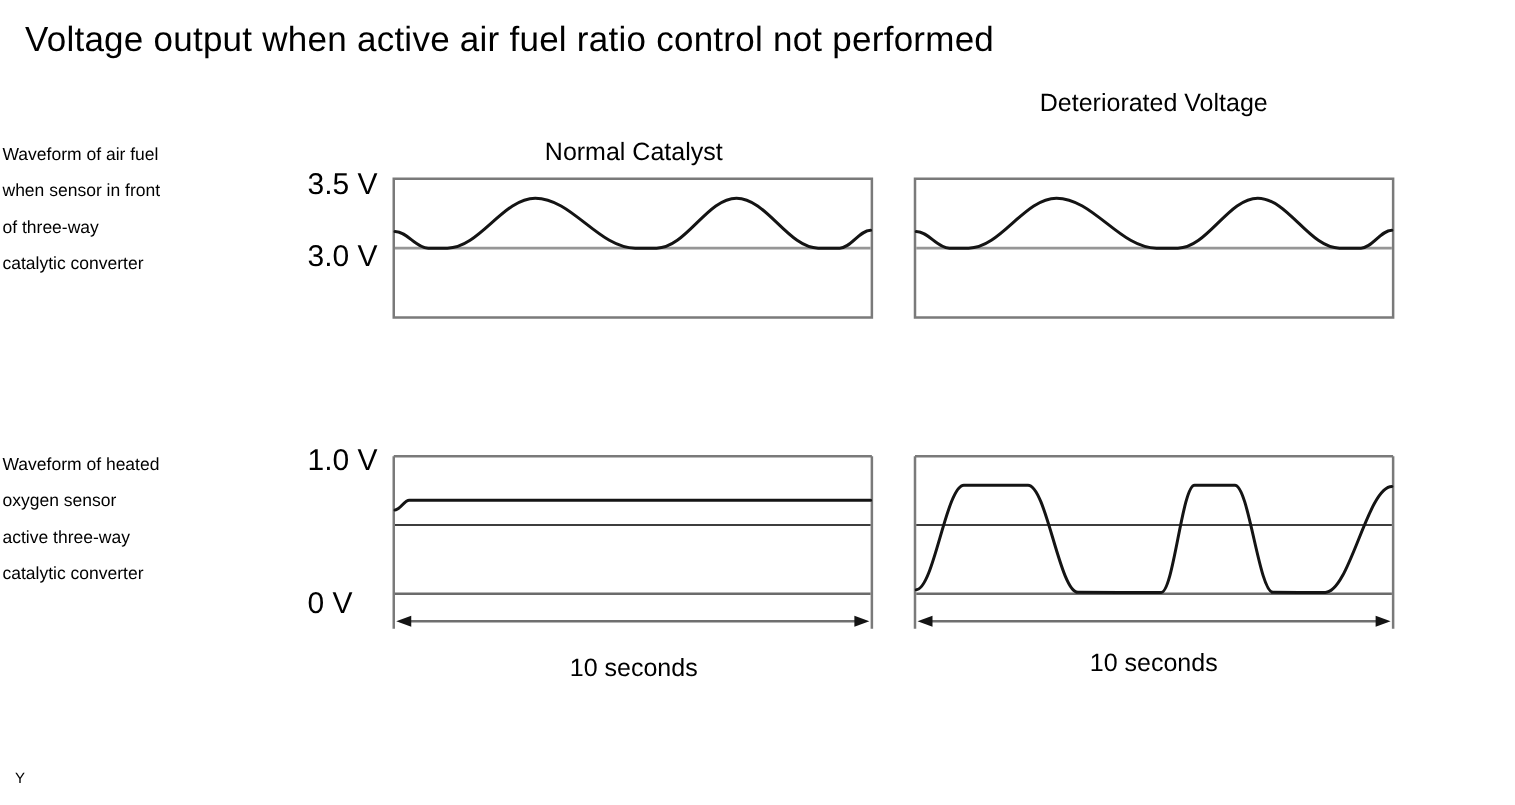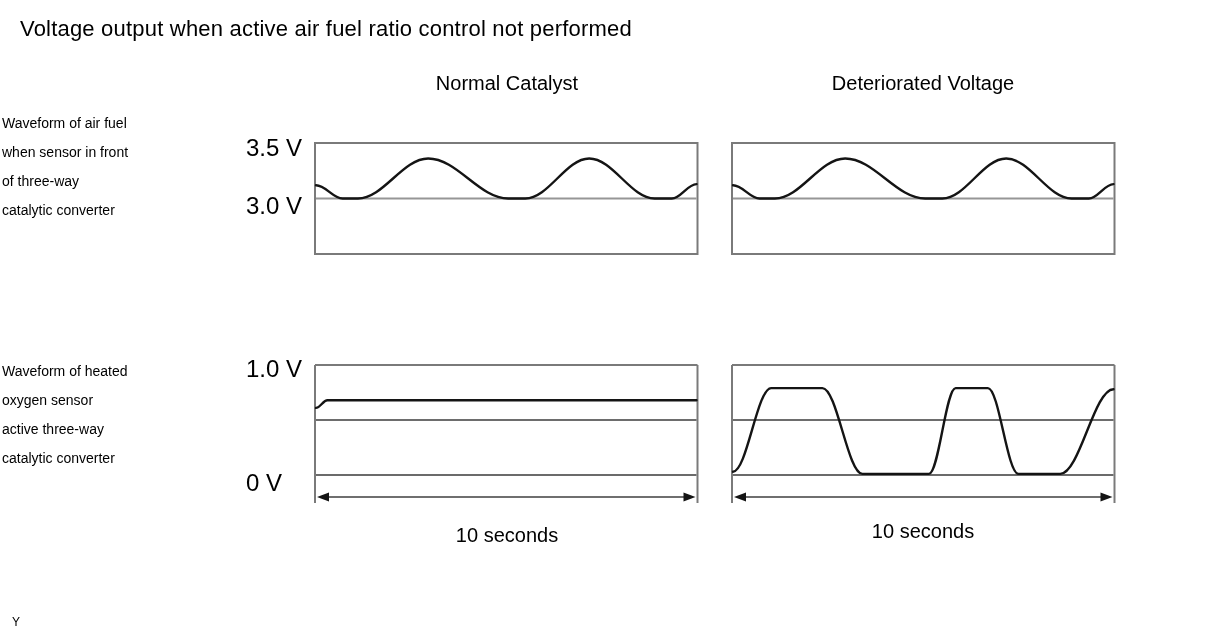--- a/index.html
+++ b/index.html
@@ -1,23 +1,23 @@
 <!DOCTYPE html>
 <html><head>
 <meta charset="utf-8">
 <style>
   html,body{margin:0;padding:0;background:#fff;}
   .canvas{
     position:relative;width:1212px;height:644px;background:#ffffff;
     font-family:"Liberation Sans", sans-serif;color:#000;overflow:hidden;
   }
   .abs{position:absolute;}
-  .title{left:20px;top:16px;font-size:22px;letter-spacing:0.2px;white-space:nowrap;}
+  .title{left:20px;top:16px;font-size:28px;letter-spacing:0.2px;white-space:nowrap;}
   .col-hdr{top:72px;width:388px;text-align:center;font-size:20px;white-space:nowrap;}
-  .col-hdr.normal{left:313px;}
+  .col-hdr.normal{left:313px;margin-top:39px;}
   .col-hdr.deteriorated{left:729px;}
   .row-label{left:2px;width:250px;font-size:14px;line-height:29px;}
   .row-label.front{top:109px;}
   .row-label.rear{top:357px;}
   .v-label{left:246px;font-size:24px;white-space:nowrap;}
   .v35{top:134px;} .v30{top:192px;} .v10{top:355px;} .v0{top:469px;}
   .panel{display:block;}
   .panel-tl{left:312px;top:140px;}
   .panel-tr{left:729px;top:140px;}
   .panel-bl{left:312px;top:362px;}

